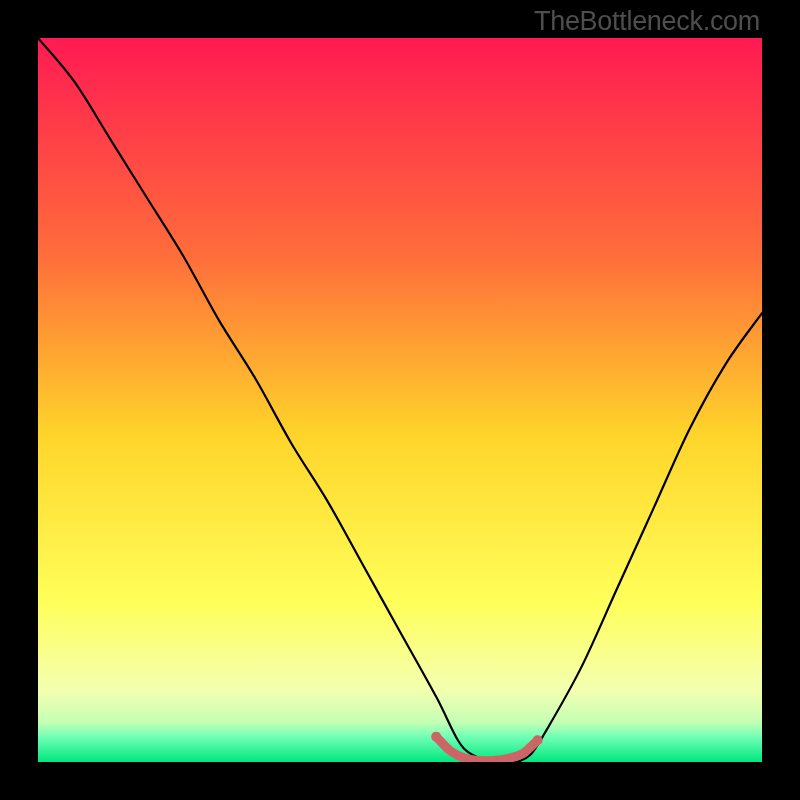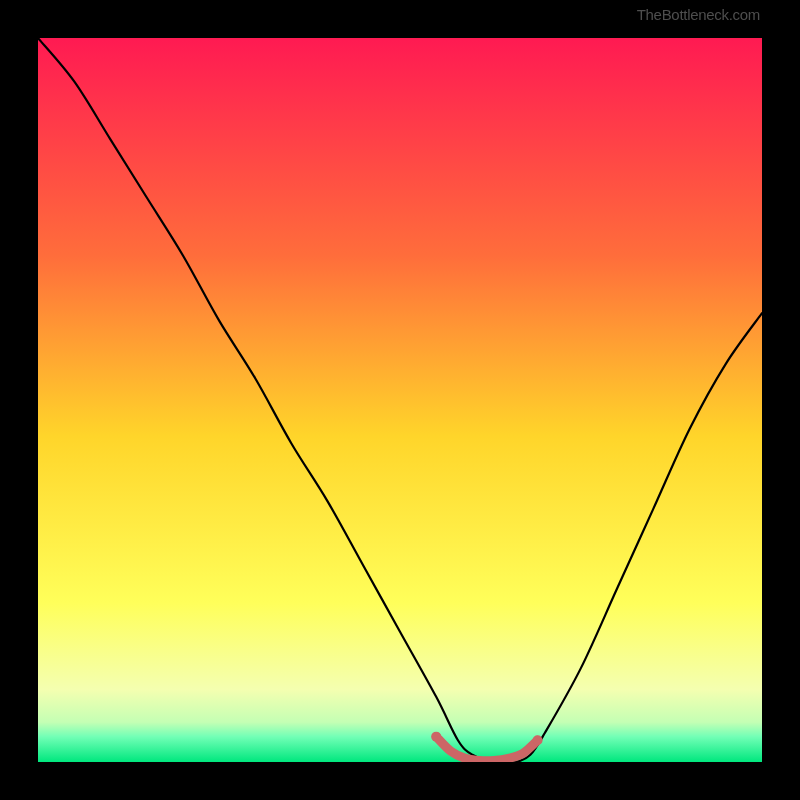--- a/index.html
+++ b/index.html
@@ -22,21 +22,21 @@
     left: 38px;
     top: 38px;
     width: 724px;
     height: 724px;
     overflow: hidden;
   }
   .watermark {
     position: absolute;
     top: 6px;
     right: 40px;
-    font-size: 15px;
+    font-size: 27px;
     font-weight: 500;
     color: #4e4e4e;
     letter-spacing: -0.3px;
   }
   svg {
     position: absolute;
     left: 0; top: 0;
   }
 </style>
 </head>

